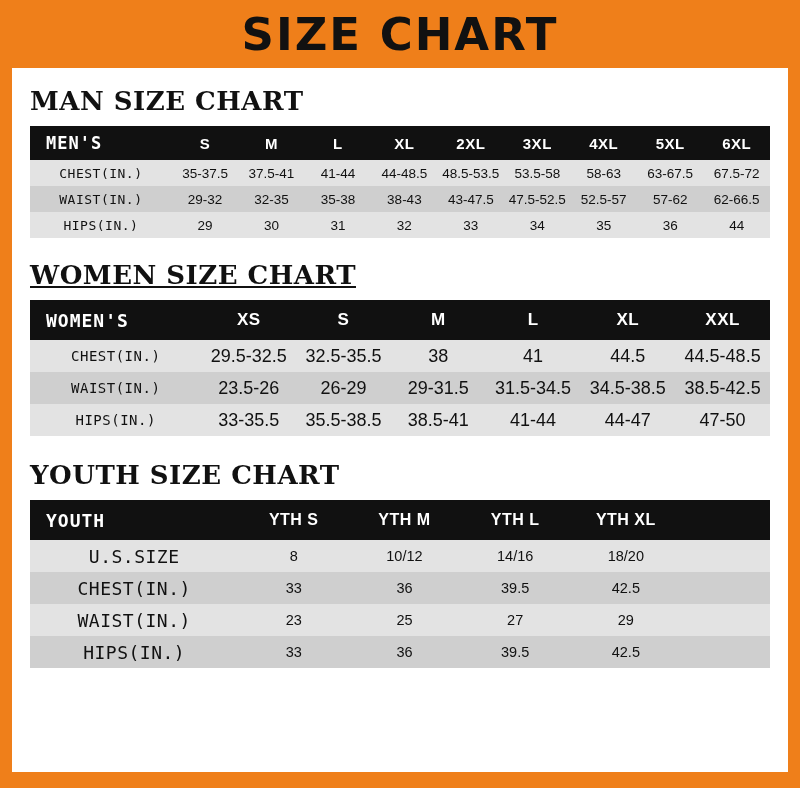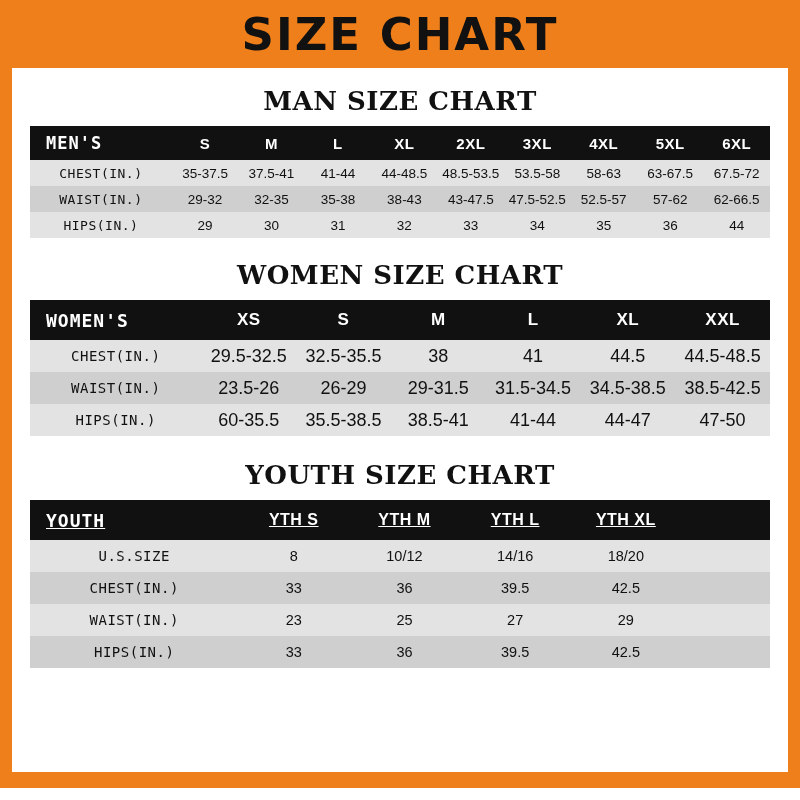--- a/index.html
+++ b/index.html
@@ -35,29 +35,29 @@
     font-weight: bold;
     font-size: 45px;
     letter-spacing: 2px;
     color: #111111;
     line-height: 1;
   }
   .content {
     padding: 0 18px;
   }
   .section-title {
-    text-align: center;
+    text-align: left;
     font-family: "DejaVu Serif", serif;
     font-weight: bold;
     font-size: 26px;
     color: #111111;
     letter-spacing: 0.5px;
   }
   .sec-man .section-title { margin: 18px 0 10px; }
-  .sec-women .section-title { margin: 22px 0 10px; }
+  .sec-women .section-title { margin: 22px 0 10px; text-decoration: underline; }
   .sec-youth .section-title { margin: 24px 0 10px; }
 
   table.chart {
     border-collapse: collapse;
     width: 100%;
     table-layout: fixed;
   }
   table.chart th, table.chart td {
     text-align: center;
     font-family: "Liberation Sans", sans-serif;
@@ -95,24 +95,24 @@
   }
   table.chart tbody tr.odd { background: #e3e3e3; }
   table.chart tbody tr.even { background: #cfcfcf; }
 
   
   .sec-women table.chart thead th { height: 40px; font-size: 17px; }
   .sec-women table.chart thead th.corner { font-size: 18px; }
   .sec-women table.chart tbody td { height: 32px; font-size: 18px; }
   .sec-women table.chart tbody td.rowlabel { font-size: 14px; }
 
-  .sec-youth table.chart thead th { height: 40px; font-size: 16px; text-decoration: underline; }
+  .sec-youth table.chart thead th { height: 40px; font-size: 16px; }
   .sec-youth table.chart thead th.corner { font-size: 18px; }
   .sec-youth table.chart tbody td { height: 32px; font-size: 14.5px; }
-  .sec-youth table.chart tbody td.rowlabel { font-size: 14px; }
+  .sec-youth table.chart tbody td.rowlabel { font-size: 18px; }
 
   .notice {
     margin-top: 22px;
     color: #d7261e;
     font-family: "Liberation Serif", serif;
     font-size: 17.5px;
     line-height: 1.45;
     text-align: left;
     padding: 0 4px;
   }
@@ -223,21 +223,21 @@
             <td class="rowlabel">WAIST(IN.)</td>
             <td>23.5-26</td>
             <td>26-29</td>
             <td>29-31.5</td>
             <td>31.5-34.5</td>
             <td>34.5-38.5</td>
             <td>38.5-42.5</td>
           </tr>
           <tr class="odd">
             <td class="rowlabel">HIPS(IN.)</td>
-            <td>60-35.5</td>
+            <td>33-35.5</td>
             <td>35.5-38.5</td>
             <td>38.5-41</td>
             <td>41-44</td>
             <td>44-47</td>
             <td>47-50</td>
           </tr>
         </tbody>
       </table>
     </div>
 

